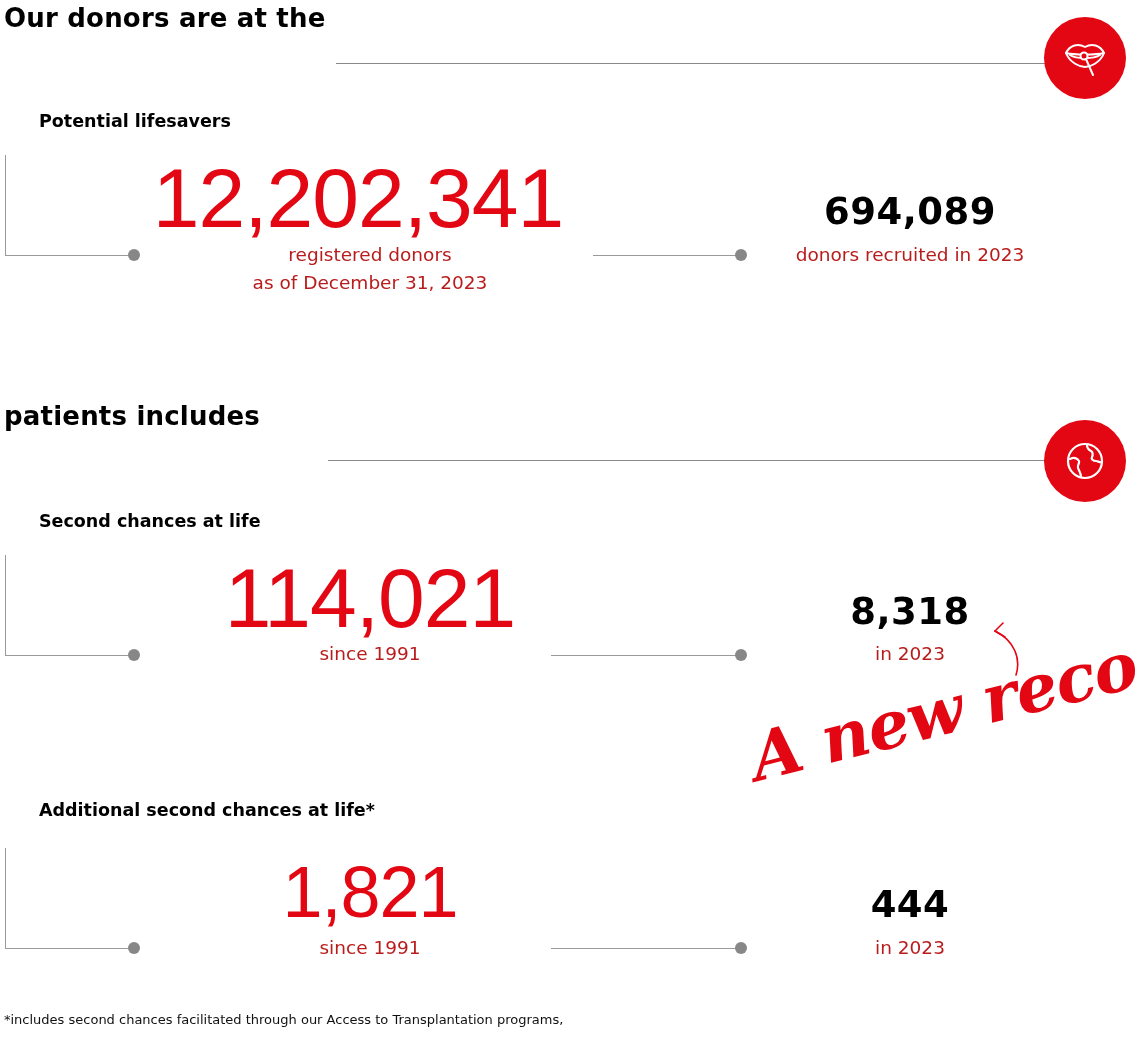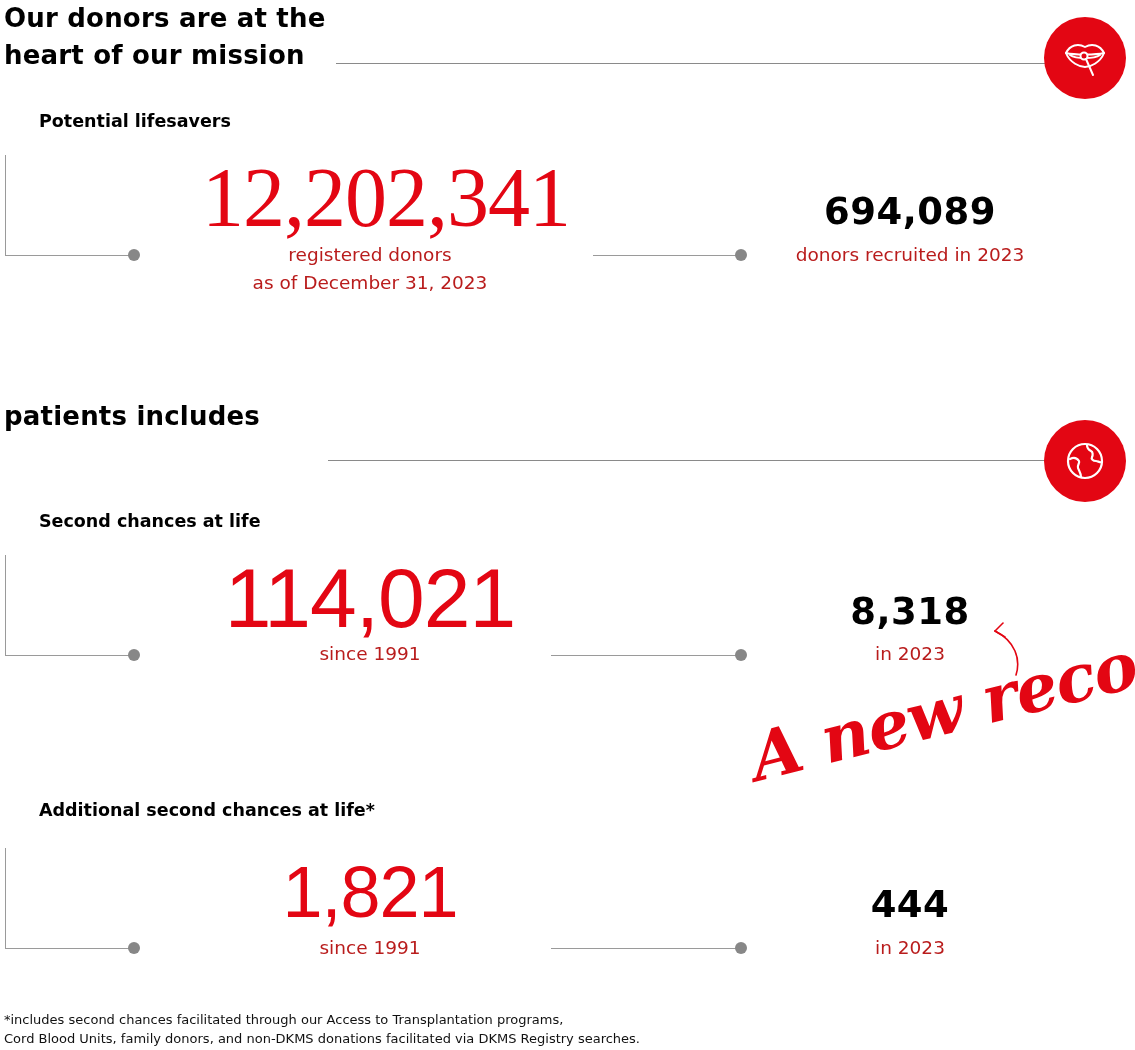--- a/index.html
+++ b/index.html
@@ -22,40 +22,39 @@
   .footnote { position: absolute; left: 4px; font-size: 13px; line-height: 19px; color: #111; }
   .script { position: absolute; color: #e30613; font-family: "DejaVu Serif", serif; font-style: italic;
             font-weight: bold; font-size: 66px; transform: rotate(-14deg); transform-origin: left center;
             white-space: nowrap; letter-spacing: -1px; }
 </style>
 </head>
 <body>
 
 <div class="abs h1" style="left:4px; top:0px;">
   <div>Our donors are at the</div>
-  <div>heart of our mission</div>
 </div>
 <div class="hline" style="left:336px; top:63px; width:712px;"></div>
 <div class="circle-badge" style="left:1044px; top:17px;">
   <svg width="50" height="50" viewBox="0 0 50 50" fill="none" stroke="#fff" stroke-width="2" stroke-linecap="round" stroke-linejoin="round">
     <path d="M6 20 C10 12, 18 10, 25 14 C32 10, 40 12, 44 20 C40 30, 30 34, 25 34 C20 34, 10 30, 6 20 Z"></path>
     <path d="M6 20 C14 22, 36 22, 44 20"></path>
     <path d="M10 22 C16 26, 34 26, 40 22"></path>
     <circle cx="24" cy="23" r="3.5" fill="#e30613"></circle>
     <path d="M26 26 L33 42"></path>
   </svg>
 </div>
 
 <div class="abs h2" style="left:4px; top:110px;">Potential lifesavers</div>
 
 <div class="vline" style="left:5px; top:155px; height:100px;"></div>
 <div class="hline" style="left:5px; top:255px; width:128px; background:#9a9a9a;"></div>
 <div class="dot" style="left:128px; top:249px;"></div>
 
-<div class="big-red" style="left:156px; top:148px; width:460px; font-size:84px; line-height:100px;font-family:Liberation Serif, serif;">12,202,341</div>
+<div class="big-red" style="left:128px; top:148px; width:460px; font-size:84px; line-height:100px;">12,202,341</div>
 <div class="sub" style="left:170px; top:241px; width:400px;">registered donors</div>
 <div class="sub" style="left:170px; top:269px; width:400px;">as of December 31, 2023</div>
 
 <div class="hline" style="left:593px; top:255px; width:145px; background:#9a9a9a;"></div>
 <div class="dot" style="left:735px; top:249px;"></div>
 
 <div class="small-big" style="left:760px; top:187px; width:300px; line-height:50px;">694,089</div>
 <div class="sub" style="left:760px; top:241px; width:300px;">donors recruited in 2023</div>
 
 <div class="abs h1" style="left:4px; top:398px;">
@@ -102,14 +101,13 @@
 <div class="sub" style="left:170px; top:934px; width:400px;">since 1991</div>
 
 <div class="hline" style="left:551px; top:948px; width:187px; background:#9a9a9a;"></div>
 <div class="dot" style="left:735px; top:942px;"></div>
 
 <div class="small-big" style="left:760px; top:880px; width:300px; line-height:50px;">444</div>
 <div class="sub" style="left:760px; top:934px; width:300px;">in 2023</div>
 
 <div class="footnote" style="top:1010px;">
   <div>*includes second chances facilitated through our Access to Transplantation programs,</div>
-  <div>Cord Blood Units, family donors, and non-DKMS donations facilitated via DKMS Registry searches.</div>
 </div>
 
 </body></html>

